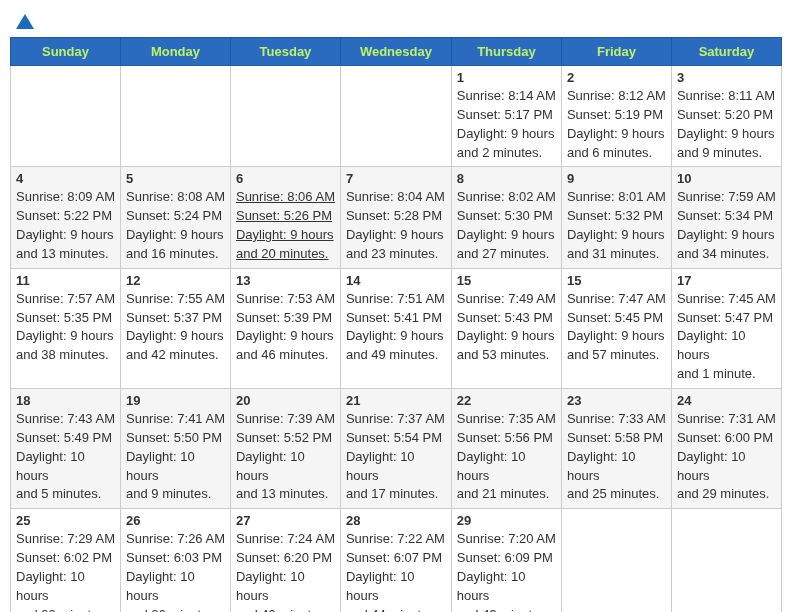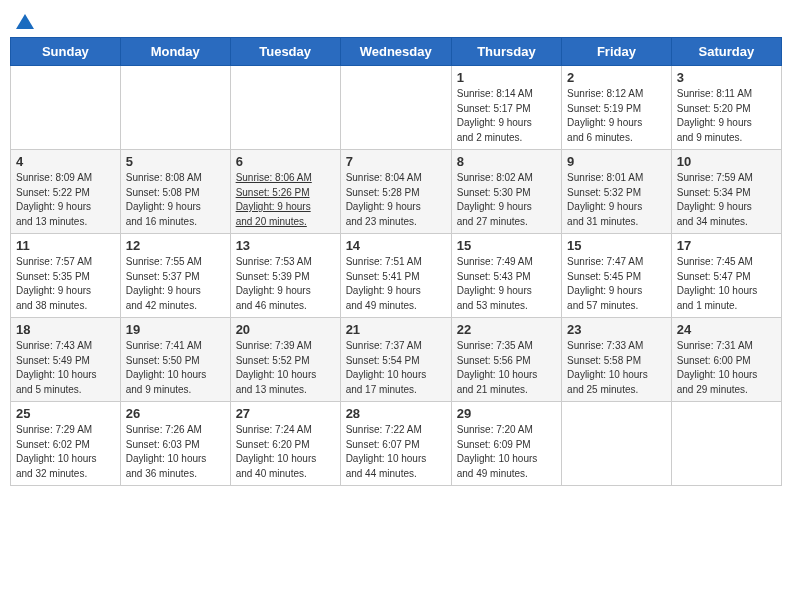--- a/index.html
+++ b/index.html
@@ -47,21 +47,21 @@
       color: #555;
       margin-top: 2px;
     }
     .calendar-table {
       width: 100%;
       border-collapse: collapse;
       border: 1px solid #ccc;
     }
     .calendar-table th {
       background: #2a6bbf;
-      color: #ffffff;
+      color: #bef264;
       text-align: center;
       font-size: 13px;
       padding: 6px 2px;
       border: 1px solid #1a5aaa;
       font-weight: bold;
     }
     .calendar-table td {
       vertical-align: top;
       border: 1px solid #ccc;
       padding: 4px 5px;
@@ -77,21 +77,21 @@
     .calendar-table tr:nth-child(odd) td {
       background: #fff;
     }
     .day-number {
       font-weight: bold;
       font-size: 13px;
       display: block;
       margin-bottom: 2px;
     }
     .sun-info {
-      font-size: 10px;
+      font-size: 13px;
       line-height: 1.45;
       color: #333;
     }
     .logo-row {
       display: flex;
       align-items: center;
     }
     .logo-triangle {
       display: inline-block;
       width: 0;
@@ -164,21 +164,21 @@
         <td>
           <span class="day-number">4</span>
           <div class="sun-info" style="white-space: pre-line;">Sunrise: 8:09 AM
 Sunset: 5:22 PM
 Daylight: 9 hours
 and 13 minutes.</div>
         </td>
         <td>
           <span class="day-number">5</span>
           <div class="sun-info" style="white-space: pre-line;">Sunrise: 8:08 AM
-Sunset: 5:08 PM
+Sunset: 5:24 PM
 Daylight: 9 hours
 and 16 minutes.</div>
         </td>
         <td>
           <span class="day-number">6</span>
           <div class="sun-info" style="white-space: pre-line; text-decoration: underline;">Sunrise: 8:06 AM
 Sunset: 5:26 PM
 Daylight: 9 hours
 and 20 minutes.</div>
         </td>

